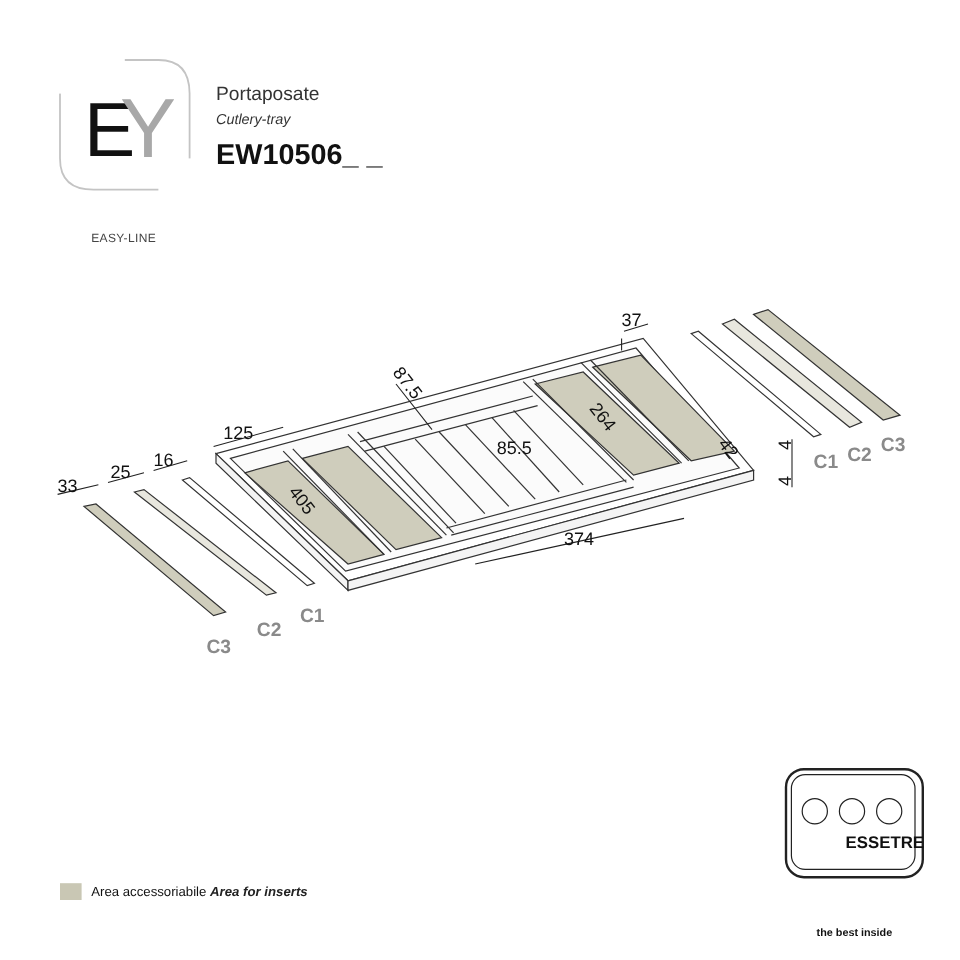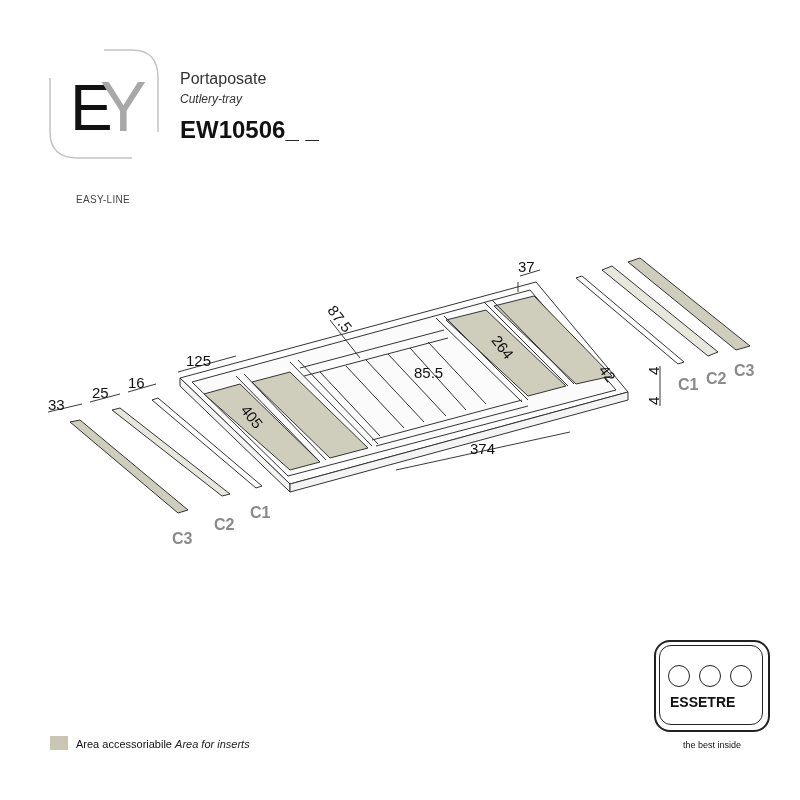--- a/index.html
+++ b/index.html
@@ -6,27 +6,27 @@
   body { width:800px; height:800px; position:relative; overflow:hidden; font-family:"Liberation Sans", sans-serif; }
   .abs { position:absolute; }
   .logo-e { left:70px; top:76px; font-size:64px; color:#111; font-weight:400; letter-spacing:-6px; line-height:1; }
   .logo-y { left:100px; top:72px; font-size:70px; color:#a8a8a8; font-weight:400; line-height:1; }
   .logo-sub { left:76px; top:178px; font-size:10px; color:#444; letter-spacing:0.3px;margin-top:16px; }
   .title-it { left:180px; top:70px; font-size:16px; color:#333; }
   .title-en { left:180px; top:92px; font-size:12px; color:#333; font-style:italic; }
   .title-code { left:180px; top:116px; font-size:24px; color:#111; font-weight:700;text-align:right; }
   .legend-swatch { left:50px; top:736px; width:18px; height:14px; }
   .legend-text { left:76px; top:738px; font-size:11px; color:#111; }
-  .legend-text i { color:#222; }
+  .legend-text i { color:#222;font-weight:bold; }
   .brand-box { left:654px; top:640px; width:112px; height:88px; border:2px solid #222; border-radius:16px; }
   .brand-inner { left:659px; top:645px; width:102px; height:78px; border:1.5px solid #222; border-radius:12px; }
   .brand-circles { left:668px; top:665px; width:84px; height:22px; display:flex; justify-content:space-between; }
   .brand-circles span { width:22px; height:22px; border:1.5px solid #222; border-radius:50%; box-sizing:border-box; }
-  .brand-name { left:654px; top:694px; width:116px; text-align:left; font-size:14px; font-weight:700; color:#111;padding-left:16px; }
-  .brand-tag { left:654px; top:740px; width:116px; text-align:center; font-size:9px; font-weight:400; color:#111; }
+  .brand-name { left:654px; top:694px; width:116px; text-align:right; font-size:14px; font-weight:700; color:#111; }
+  .brand-tag { left:654px; top:772px; width:116px; text-align:center; font-size:9px; font-weight:700; color:#111; }
   svg text { font-family:"Liberation Sans", sans-serif; }
 </style>
 </head>
 <body>
 
 <svg class="abs" style="left:48px;top:48px" width="114" height="114">
   <path d="M2,30 Q2,2 30,2 L84,2 Q110,2 110,30 L110,84 Q110,110 84,110 L30,110 Q2,110 2,84 Z" fill="none" stroke="#c4c4c4" stroke-width="1.5"></path>
   <rect x="0" y="0" width="56" height="30" fill="#fff"></rect>
   <rect x="84" y="84" width="30" height="30" fill="#fff"></rect>
 </svg>

